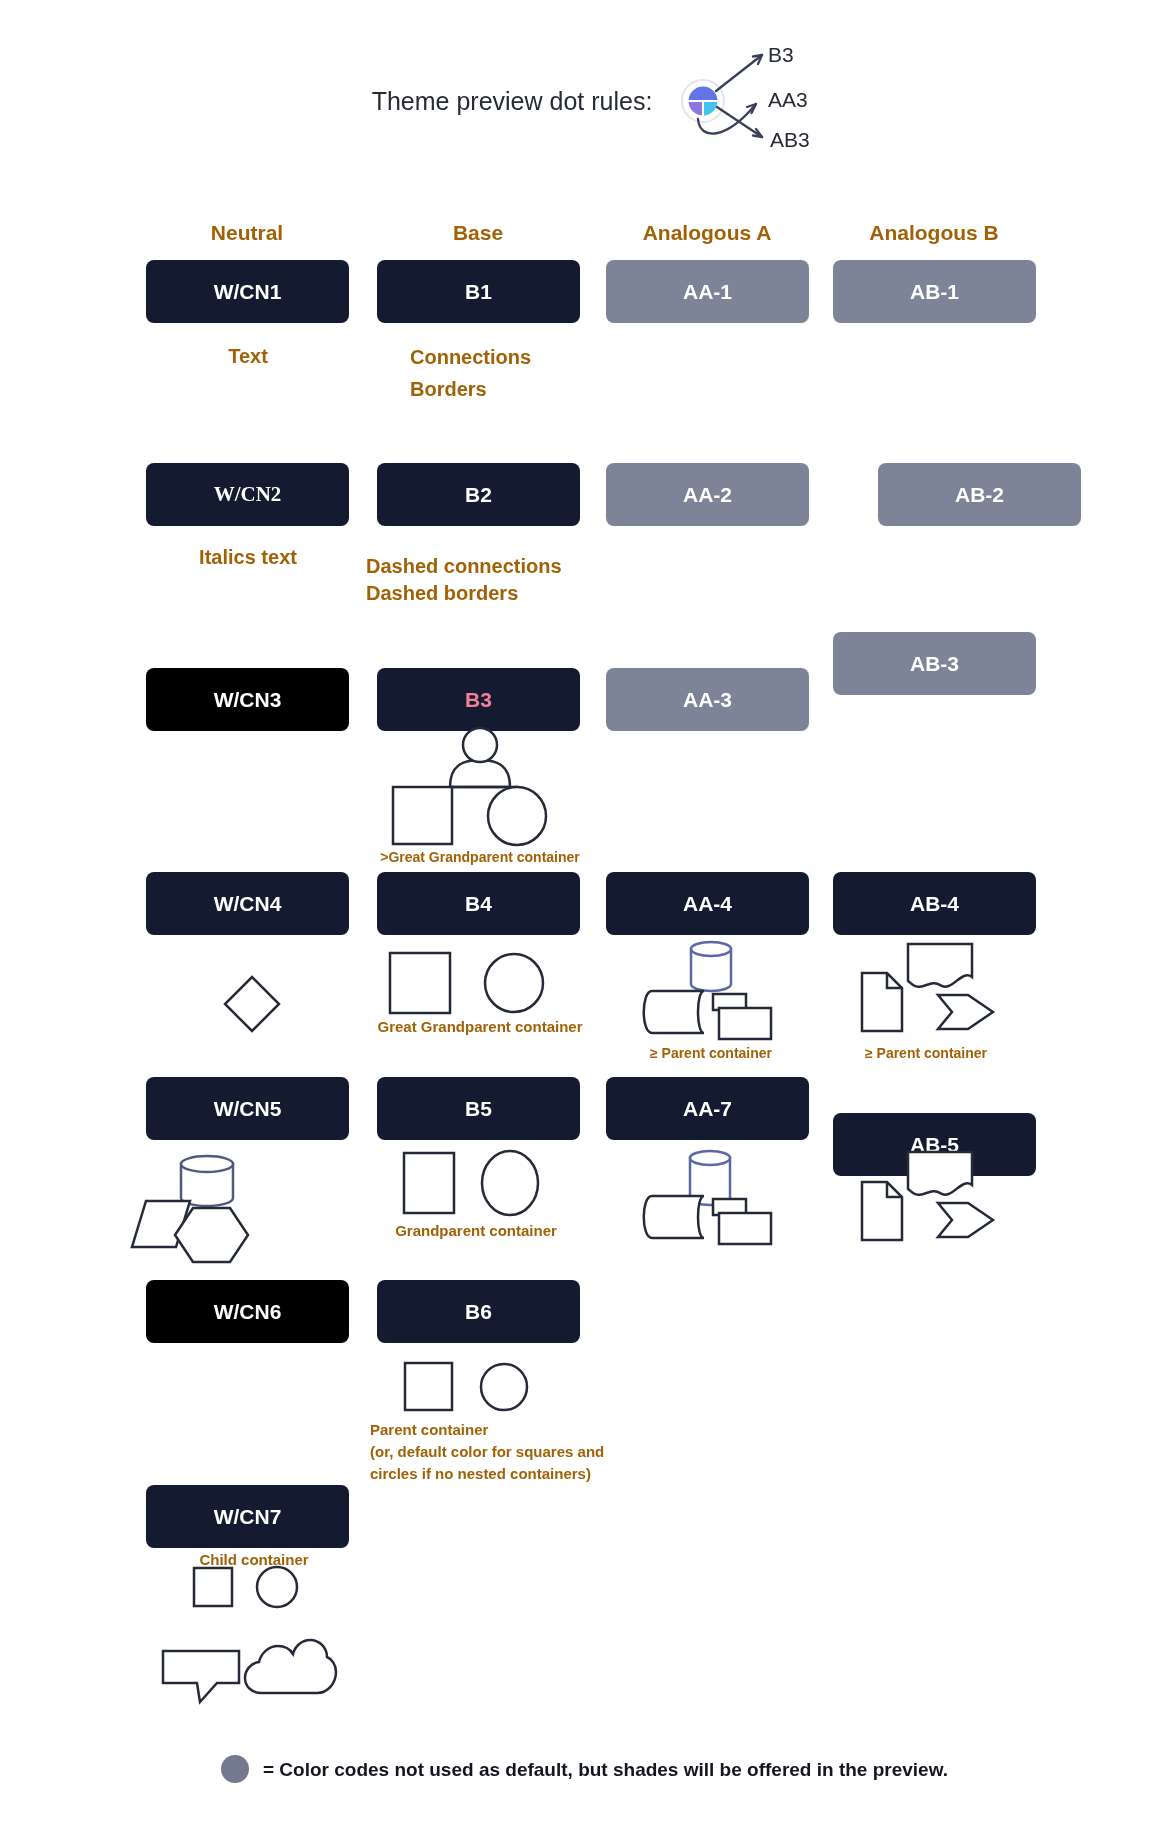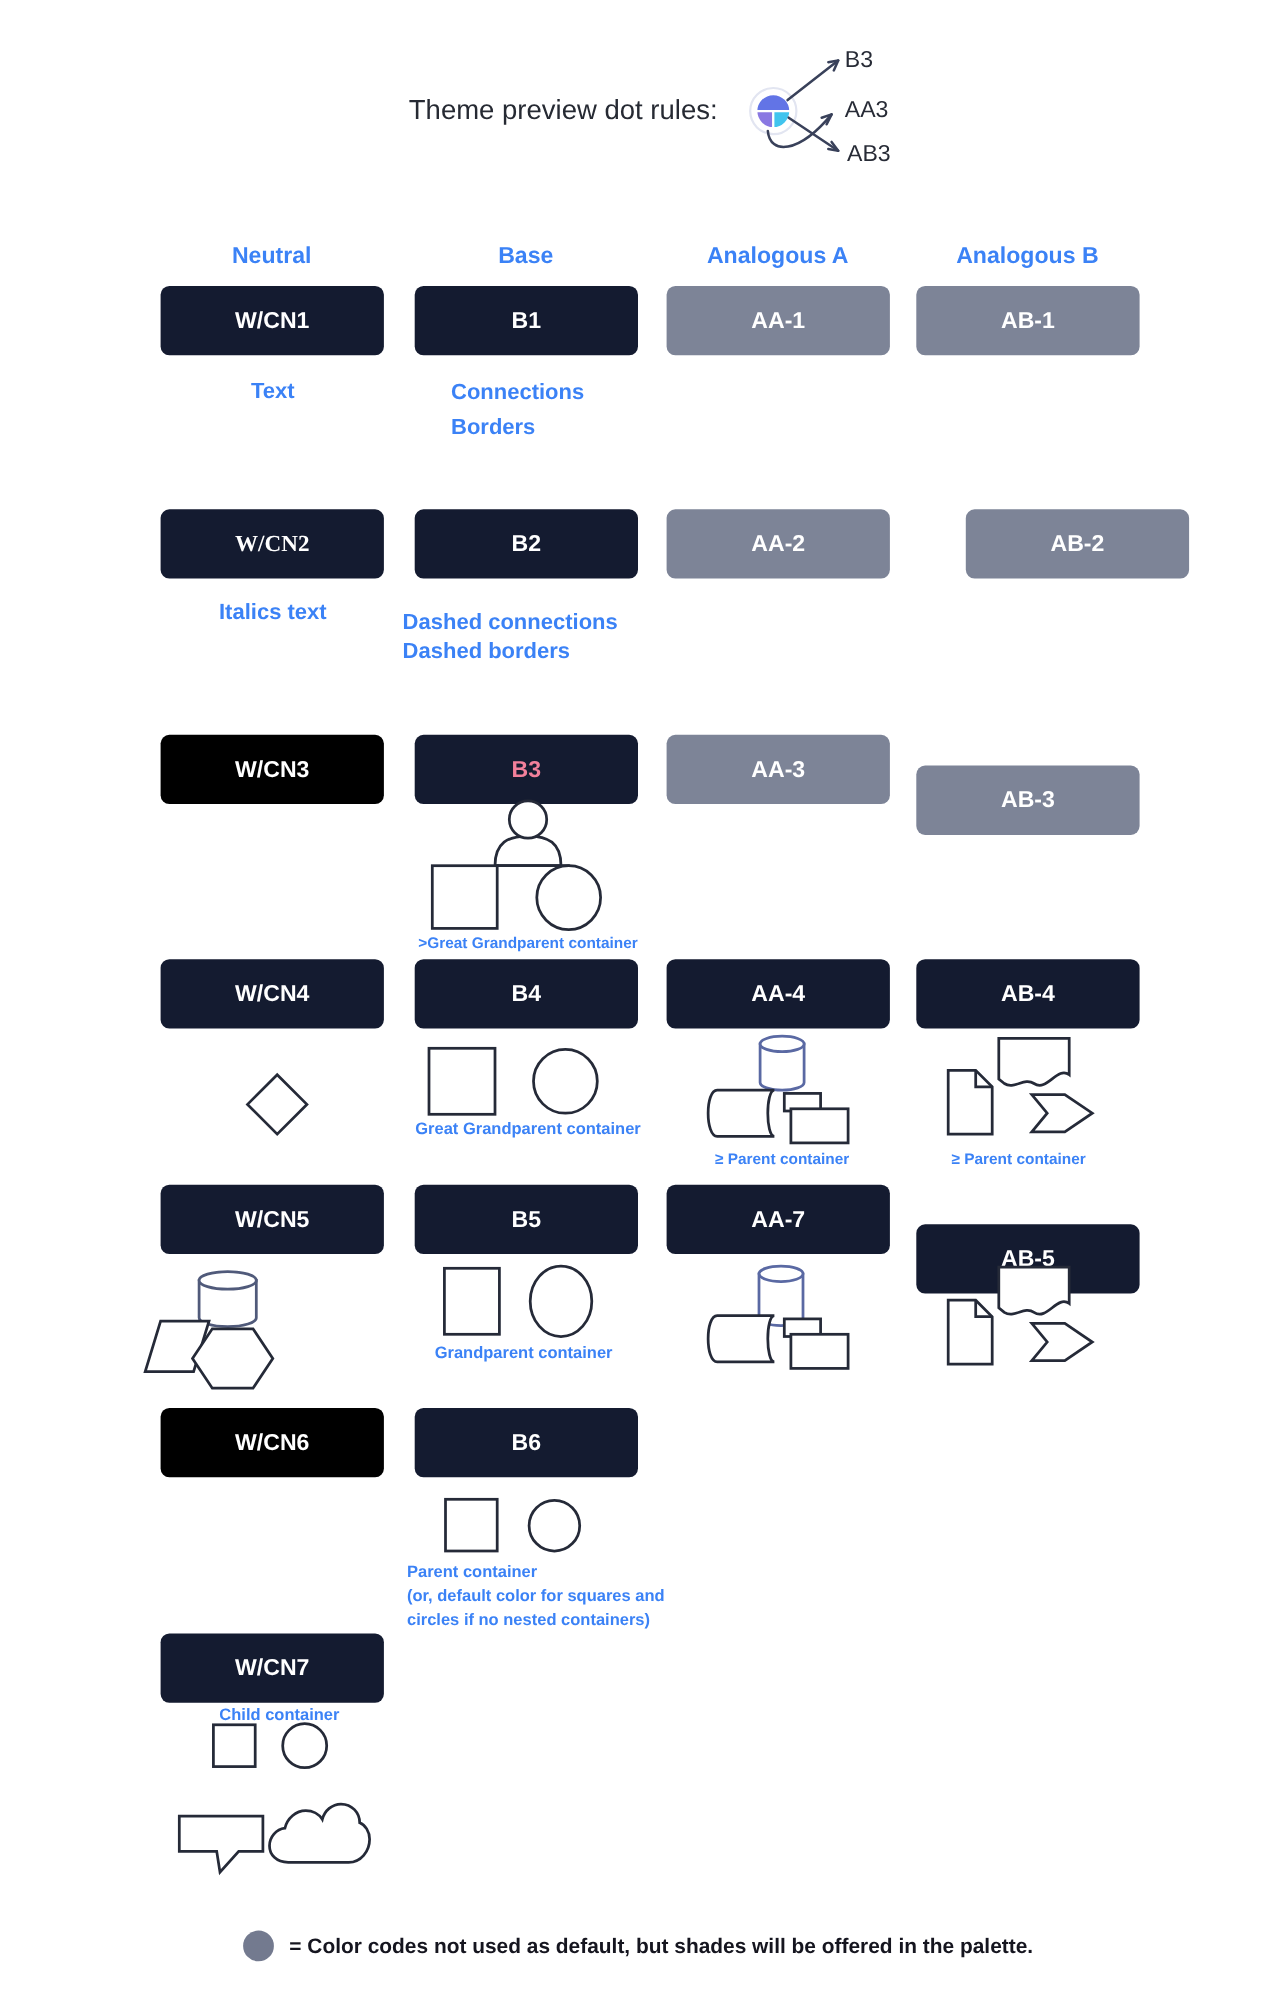--- a/index.html
+++ b/index.html
@@ -1,18 +1,18 @@
 <!DOCTYPE html>
 <html><head>
 <meta charset="utf-8">
 <style>
   html,body{margin:0;padding:0;background:#ffffff;}
   .page{position:relative;width:1164px;height:1822px;background:#fff;overflow:hidden;
         font-family:"Liberation Sans",sans-serif;}
-  .lbl{position:absolute;font-weight:bold;color:#3b82f6;white-space:nowrap;}
+  .lbl{position:absolute;font-weight:bold;color:#a16207;white-space:nowrap;}
   .center{transform:translate(-50%,-50%);}
   .vmid{transform:translateY(-50%);}
   .title{font-size:25px;font-weight:500;color:#262a33;}
   .dotlbl{font-size:21px;font-weight:400;color:#272b36;}
   .hdr{font-size:21px;}
   .big{font-size:20px;}
   .cap{font-size:14px;}
   .cap15{font-size:15px;}
   .swatch{position:absolute;width:203px;height:63px;border-radius:8px;display:flex;
           align-items:center;justify-content:center;font-weight:bold;font-size:21px;color:#ffffff;}
@@ -45,21 +45,21 @@
   <div class="swatch gray" style="left:833px;top:260px;">AB-1</div>
 
   <div class="swatch navy" style="left:146px;top:463px;font-family:Liberation Serif, serif;">W/CN2</div>
   <div class="swatch navy" style="left:377px;top:463px;">B2</div>
   <div class="swatch gray" style="left:606px;top:463px;">AA-2</div>
   <div class="swatch gray" style="left:833px;top:463px;margin-left:45px;">AB-2</div>
 
   <div class="swatch gray2" style="left:146px;top:668px;">W/CN3</div>
   <div class="swatch navy pinktext" style="left:377px;top:668px;">B3</div>
   <div class="swatch gray" style="left:606px;top:668px;">AA-3</div>
-  <div class="swatch gray" style="left:833px;top:696px;">AB-3</div>
+  <div class="swatch gray" style="left:833px;top:632px;">AB-3</div>
 
   <div class="swatch navy" style="left:146px;top:872px;">W/CN4</div>
   <div class="swatch navy" style="left:377px;top:872px;">B4</div>
   <div class="swatch navy" style="left:606px;top:872px;">AA-4</div>
   <div class="swatch navy" style="left:833px;top:872px;">AB-4</div>
 
   <div class="swatch navy" style="left:146px;top:1077px;">W/CN5</div>
   <div class="swatch navy" style="left:377px;top:1077px;">B5</div>
   <div class="swatch navy" style="left:606px;top:1077px;">AA-7</div>
   <div class="swatch navy" style="left:833px;top:1077px;margin-top:36px;">AB-5</div>
@@ -83,21 +83,21 @@
   <div class="lbl cap center" style="left:926px;top:1053px;">≥ Parent container</div>
   <div class="lbl cap15 center" style="left:476px;top:1230px;">Grandparent container</div>
 
   <div class="lbl cap15 vmid" style="left:370px;top:1429px;">Parent container</div>
   <div class="lbl cap15 vmid" style="left:370px;top:1451px;">(or, default color for squares and</div>
   <div class="lbl cap15 vmid" style="left:370px;top:1473px;">circles if no nested containers)</div>
 
   <div class="lbl cap15 center" style="left:254px;top:1559px;">Child container</div>
 
   <div class="legend-dot" style="left:221px;top:1755px;"></div>
-  <div class="lbl legend-text vmid" style="left:263px;top:1770px;">= Color codes not used as default, but shades will be offered in the palette.</div>
+  <div class="lbl legend-text vmid" style="left:263px;top:1770px;">= Color codes not used as default, but shades will be offered in the preview.</div>
 
   <svg class="overlay" width="1164" height="1822" viewBox="0 0 1164 1822">
 
     <g>
       <circle cx="703" cy="101" r="21" fill="#ffffff" stroke="#e2e5f1" stroke-width="2"></circle>
       <path d="M 687.5 101 A 15.5 15.5 0 0 1 718.5 101 Z" fill="#6274e6" stroke="#ffffff" stroke-width="2"></path>
       <path d="M 703 101 L 687.5 101 A 15.5 15.5 0 0 0 703 116.5 Z" fill="#8a78e2" stroke="#ffffff" stroke-width="2"></path>
       <path d="M 703 101 L 703 116.5 A 15.5 15.5 0 0 0 718.5 101 Z" fill="#41c4ee" stroke="#ffffff" stroke-width="2"></path>
     </g>
 

